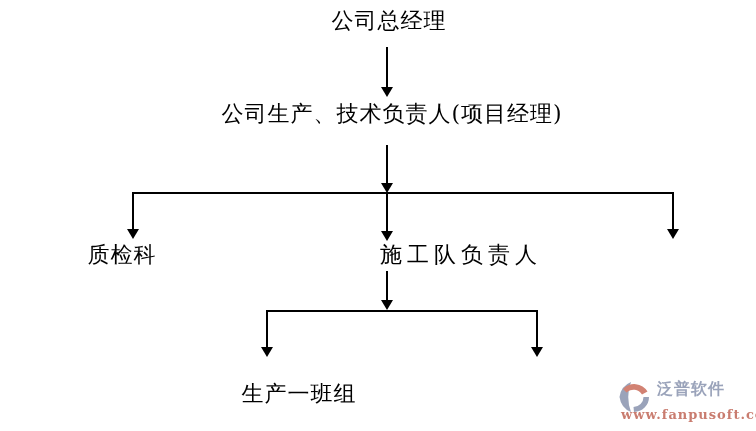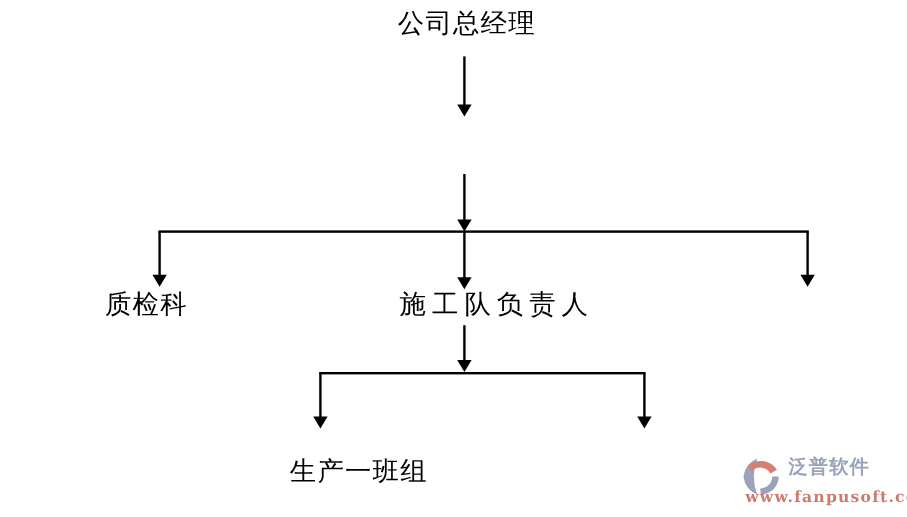--- a/index.html
+++ b/index.html
@@ -19,20 +19,21 @@
     position: absolute;
     transform: translateX(-50%);
     white-space: nowrap;
     color: #000000;
     font-size: 22px;
     letter-spacing: 1px;
     line-height: 1.2;
   }
   .node-wide {
     letter-spacing: 5px;
+    margin-left: 47px;
   }
   .vline {
     position: absolute;
     width: 2px;
     background: #000000;
   }
   .hline {
     position: absolute;
     height: 2px;
     background: #000000;
@@ -85,20 +86,21 @@
 </head>
 <body>
 
 <div id="canvas">
 
   <div class="node" style="left:389px; top:8px;">公司总经理</div>
 
   <div class="vline" style="left:386px; top:47px; height:41px;"></div>
   <div class="ahead" style="left:381px; top:87px;"></div>
 
+  <div class="node" style="left:392px; top:101px;">公司生产、技术负责人(项目经理)</div>
 
   <div class="vline" style="left:386px; top:145px; height:39px;"></div>
   <div class="ahead" style="left:381px; top:183px;"></div>
 
   <div class="hline" style="left:132px; top:192px; width:542px;"></div>
 
   <div class="vline" style="left:132px; top:193px; height:37px;"></div>
   <div class="ahead" style="left:127px; top:229px;"></div>
 
   <div class="vline" style="left:386px; top:193px; height:39px;"></div>

